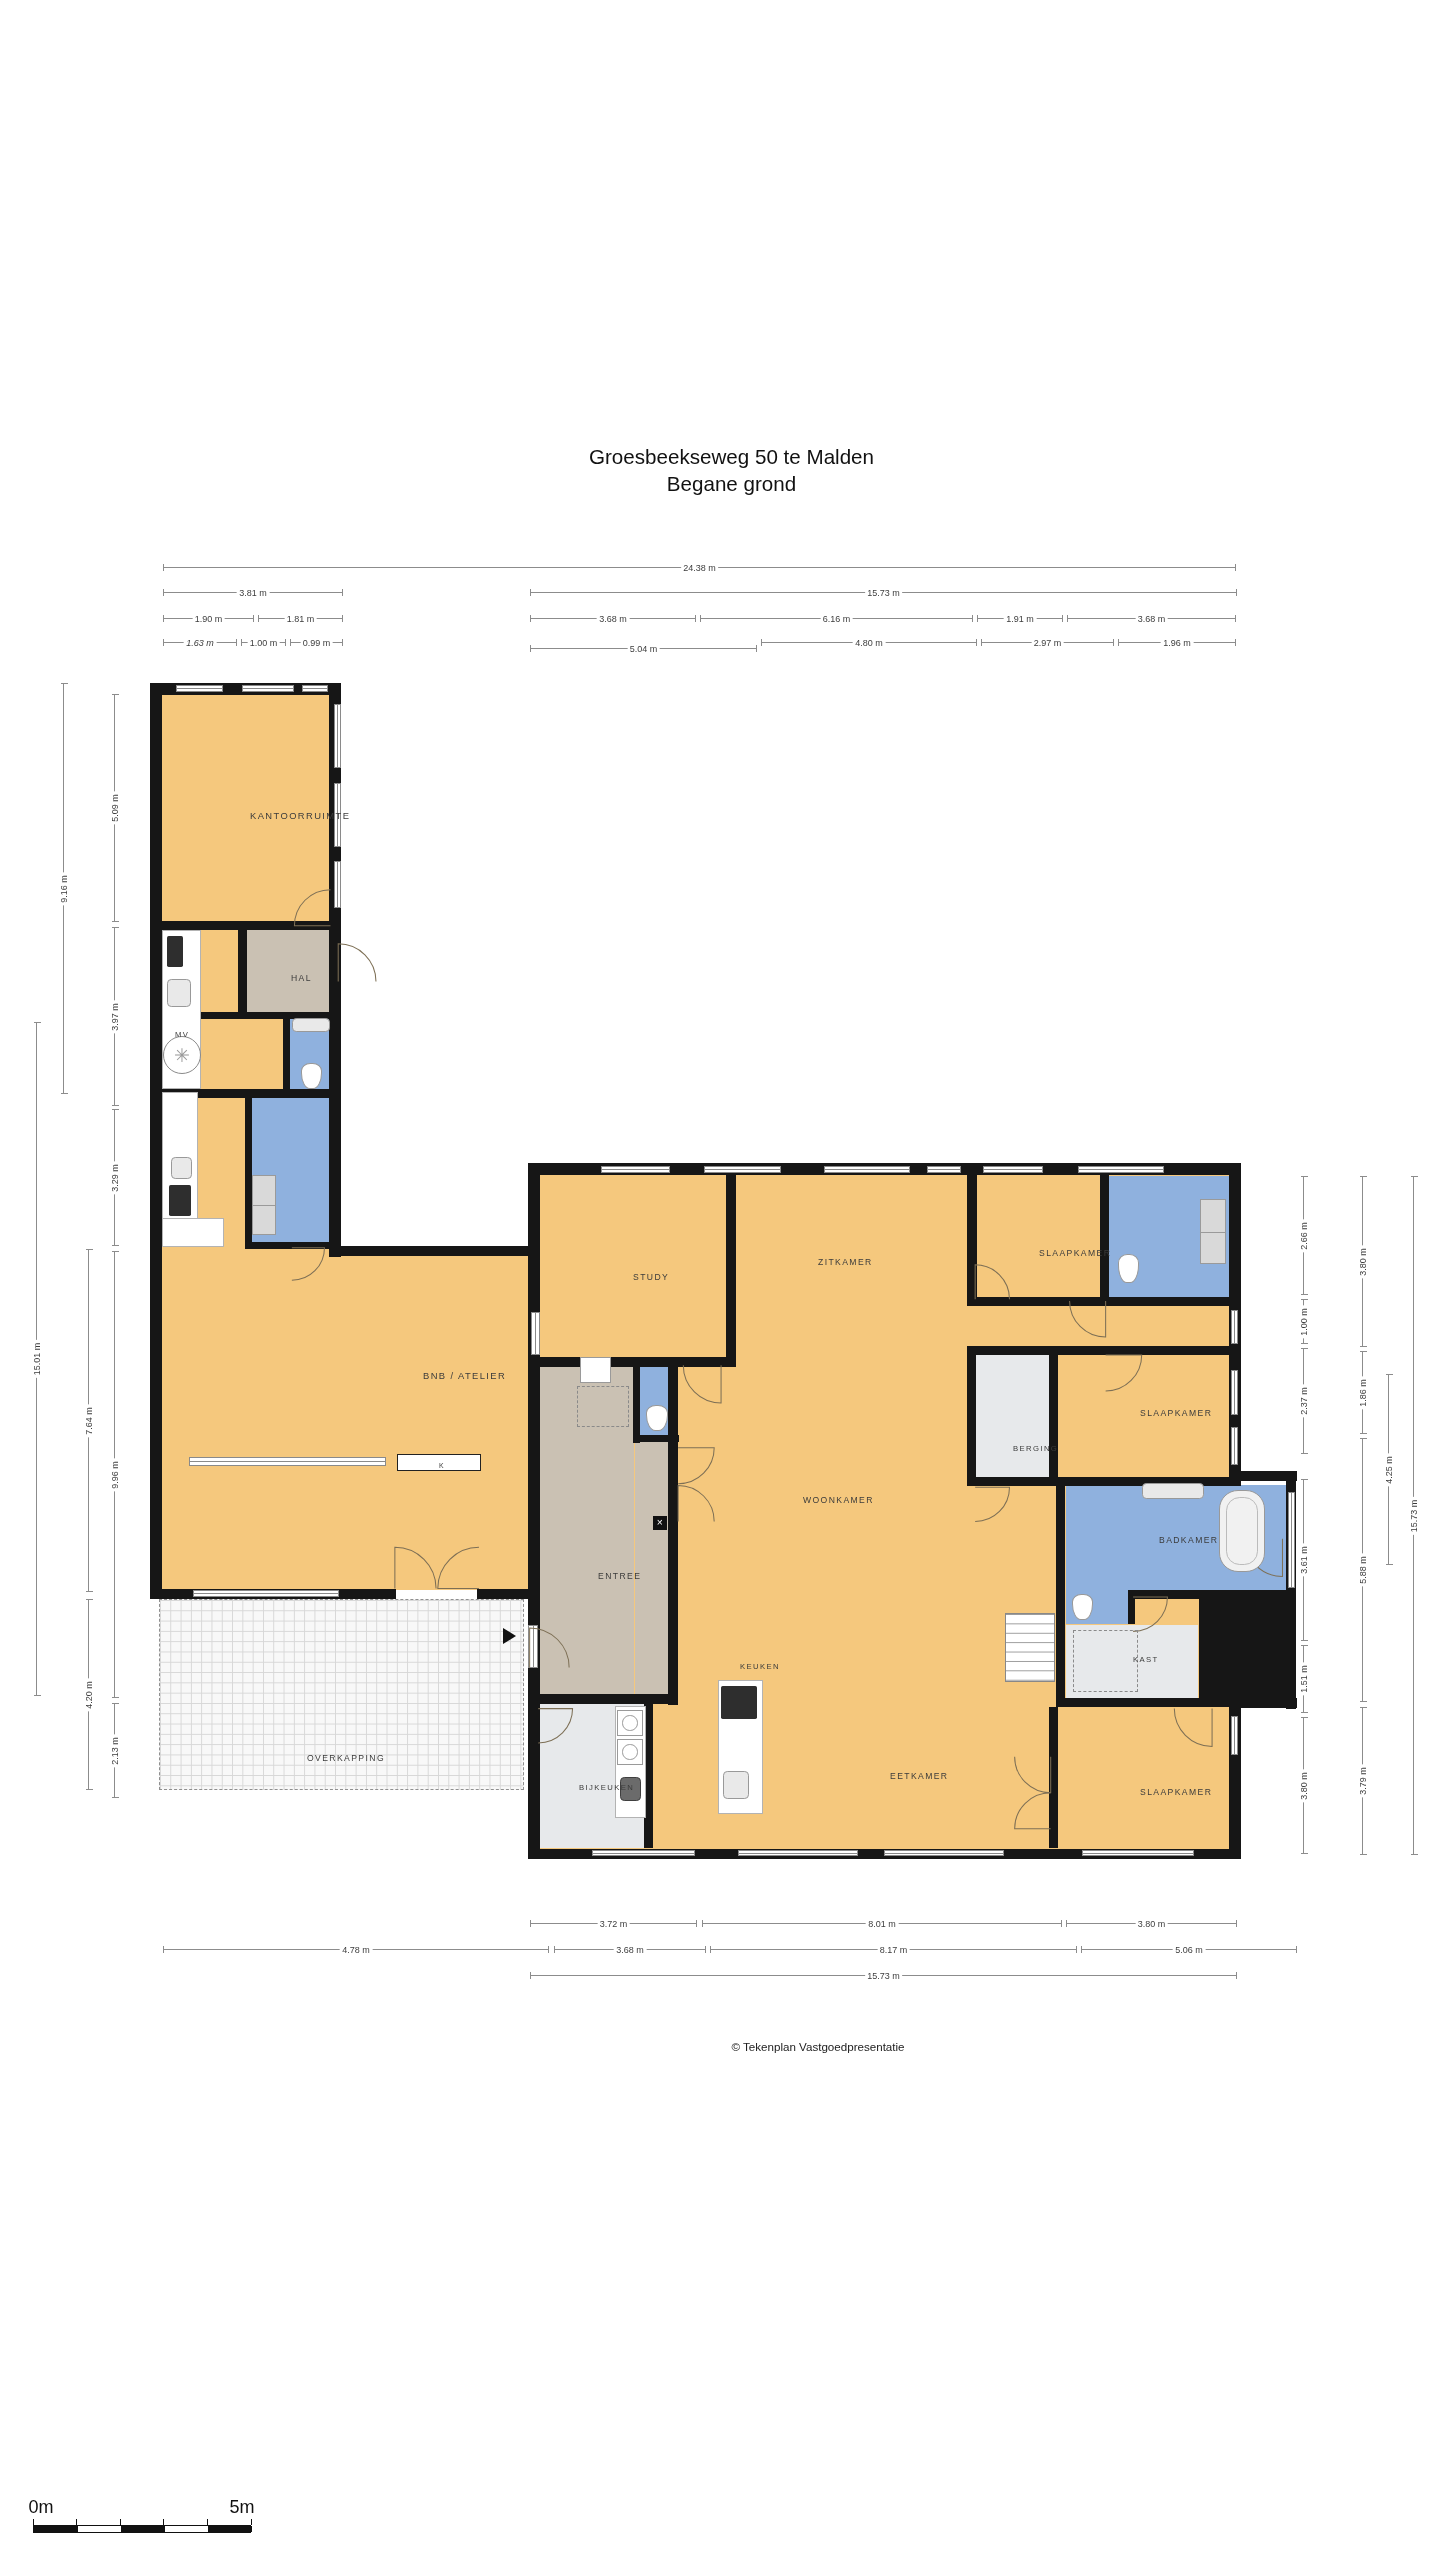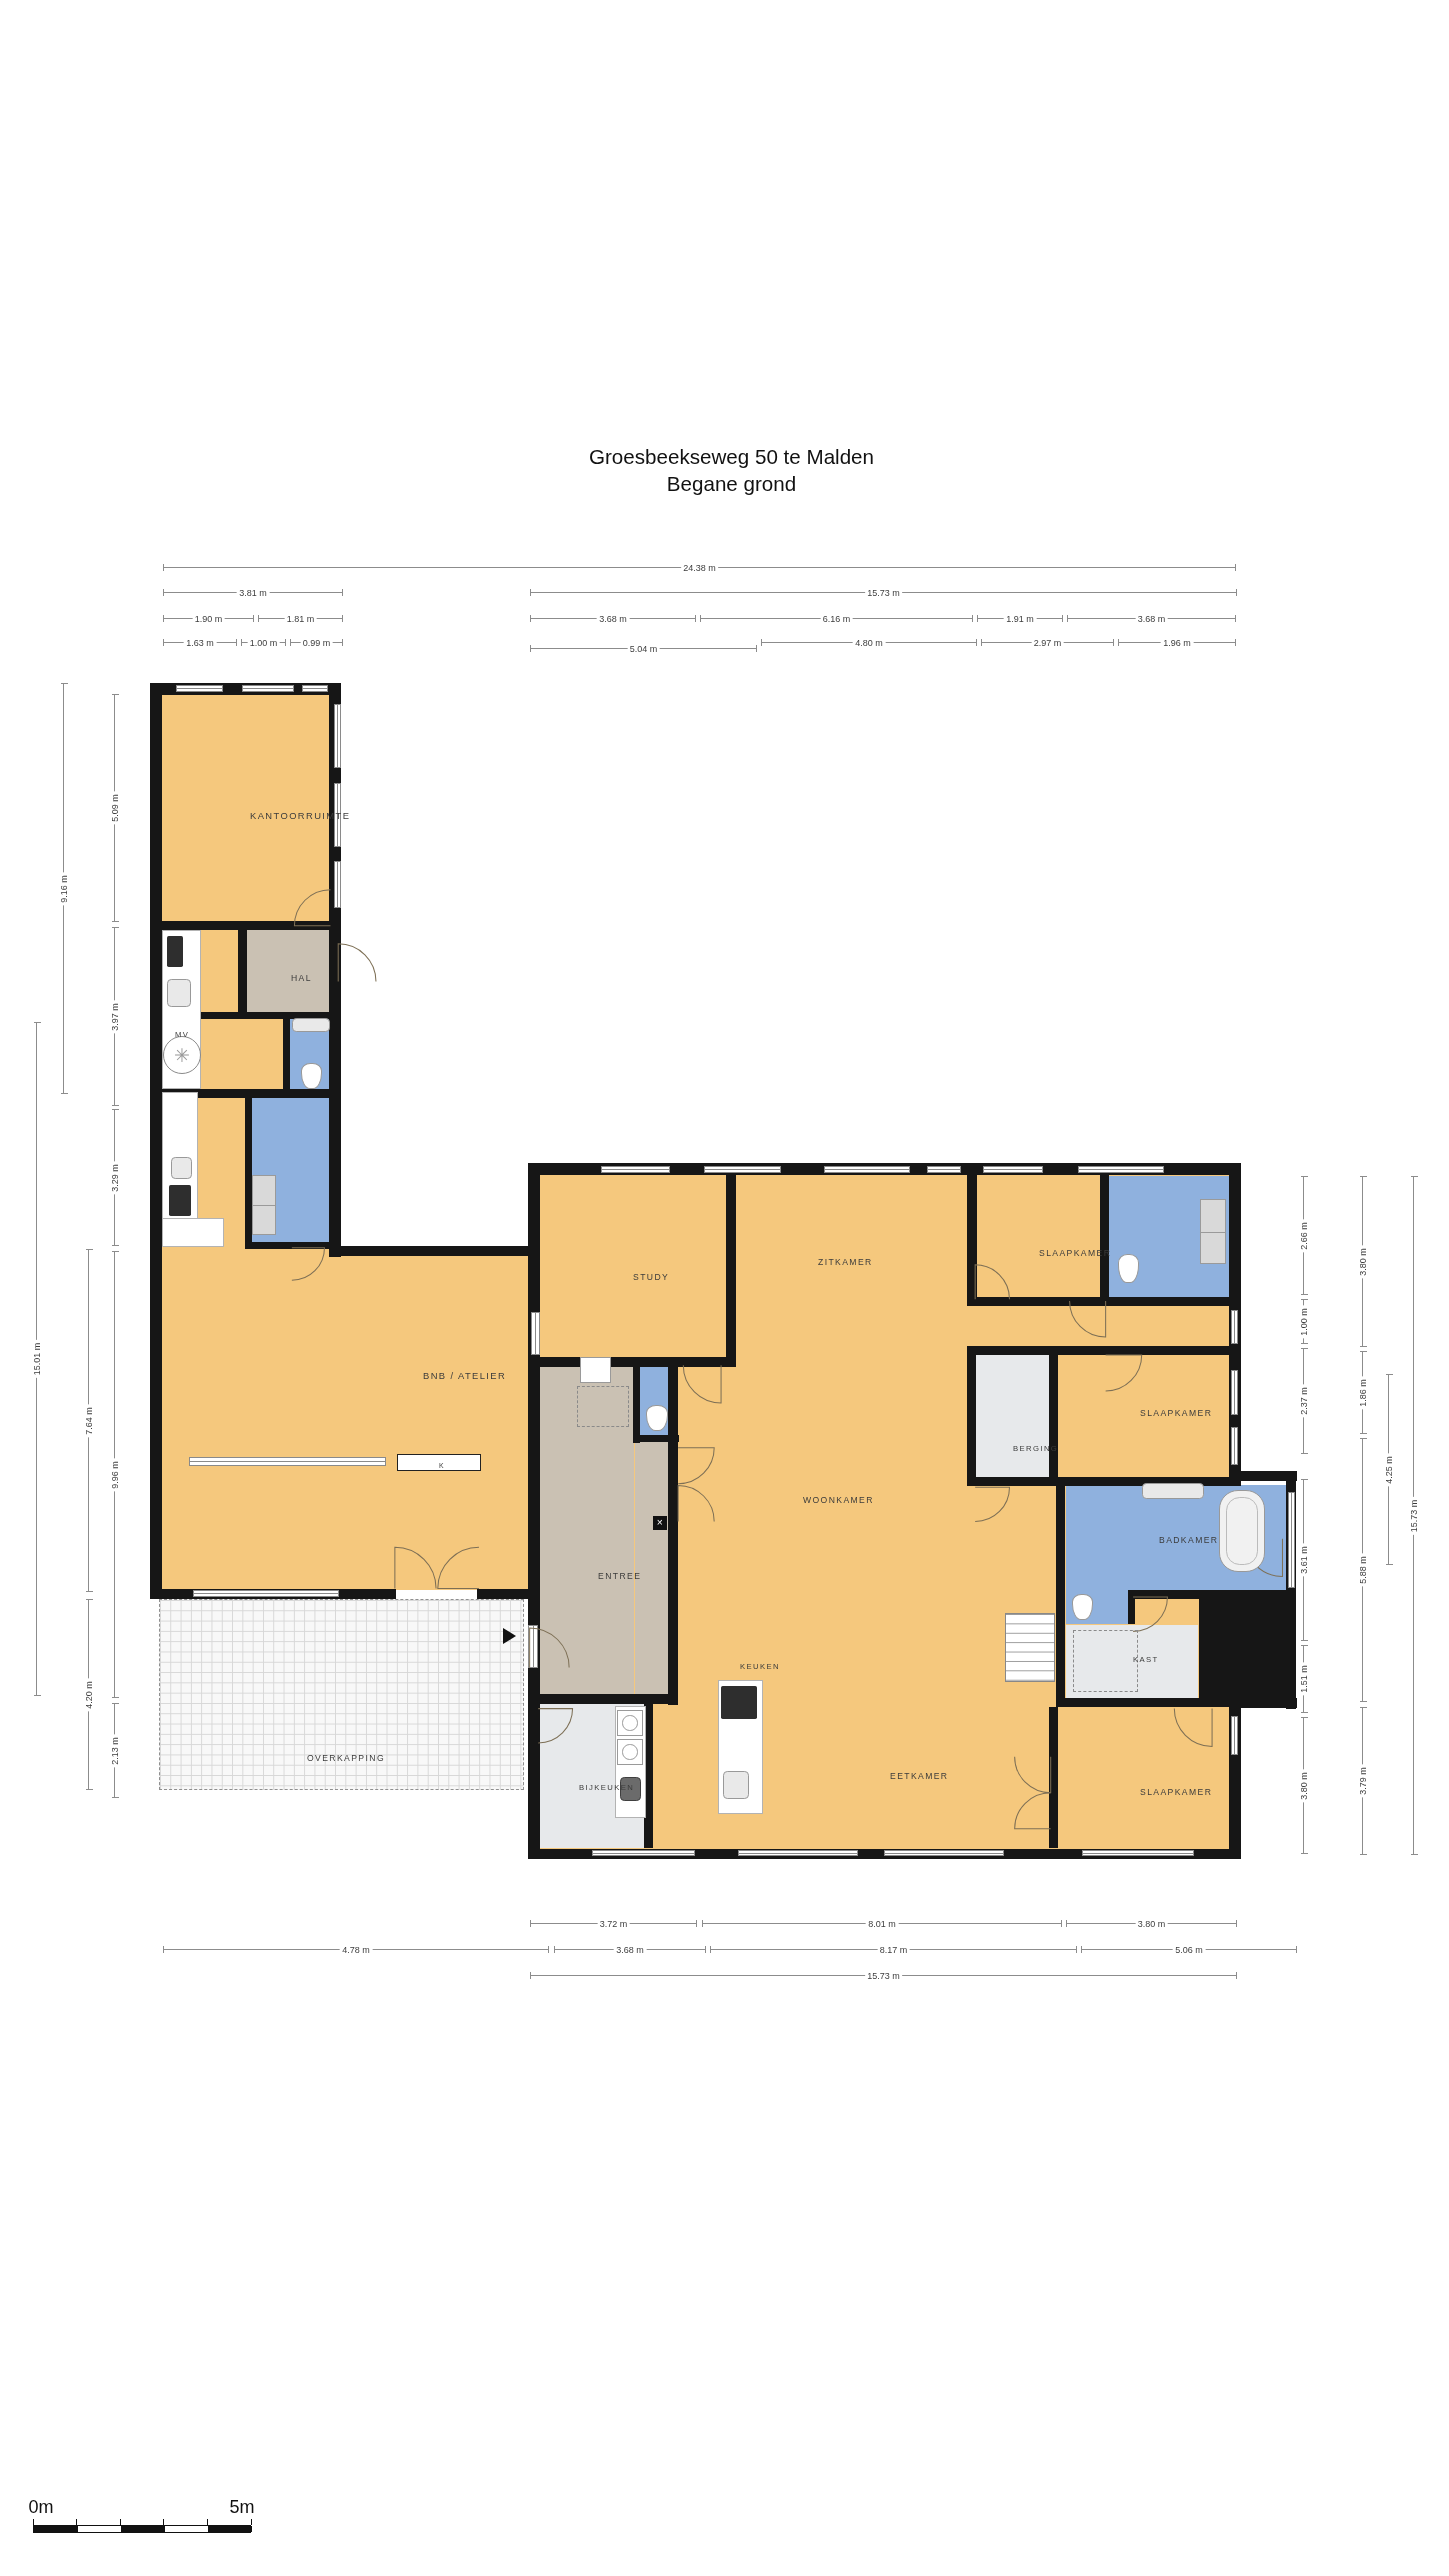--- a/index.html
+++ b/index.html
@@ -245,21 +245,21 @@
       </div>
       <div class="dimh" style="left: 700px; top: 618px; width: 273px; height: 0px;">
         <span class="dlab">6.16 m</span>
       </div>
       <div class="dimh" style="left: 977px; top: 618px; width: 86px; height: 0px;">
         <span class="dlab">1.91 m</span>
       </div>
       <div class="dimh" style="left: 1067px; top: 618px; width: 169px; height: 0px;">
         <span class="dlab">3.68 m</span>
       </div>
-      <div class="dimh" style="left: 163px; top: 642px; width: 74px; height: 0px;">
+      <div class="dimh" style="left: 163px; top: 642px; width: 74px; height: 0px; font-style: italic;">
         <span class="dlab">1.63 m</span>
       </div>
       <div class="dimh" style="left: 241px; top: 642px; width: 45px; height: 0px;">
         <span class="dlab">1.00 m</span>
       </div>
       <div class="dimh" style="left: 290px; top: 642px; width: 53px; height: 0px;">
         <span class="dlab">0.99 m</span>
       </div>
       <div class="dimh" style="left: 530px; top: 628px; width: 227px; height: 0px; margin-top: 20px;">
         <span class="dlab">5.04 m</span>
@@ -355,20 +355,21 @@
         <span class="dlab">3.79 m</span>
       </div>
       <div class="dimv" style="left: 1388px; top: 1374px; width: 0px; height: 191px;">
         <span class="dlab">4.25 m</span>
       </div>
       <div class="dimv" style="left: 1413px; top: 1176px; width: 0px; height: 679px;">
         <span class="dlab">15.73 m</span>
       </div>
     </div>
   <div class="footer">
+    <div>© Tekenplan Vastgoedpresentatie</div>
   </div>
   <div id="scalebar">
       <div class="sb-bar" style="left: 33px; top: 2525px; width: 218px; height: 7.7px;">
         <div class="sb-seg" style="left: 0px; width: 44px; background: rgb(17, 17, 17);"></div>
         <div class="sb-seg" style="left: 44px; width: 44px; background: rgb(255, 255, 255);"></div>
         <div class="sb-seg" style="left: 87px; width: 44px; background: rgb(17, 17, 17);"></div>
         <div class="sb-seg" style="left: 131px; width: 44px; background: rgb(255, 255, 255);"></div>
         <div class="sb-seg" style="left: 174px; width: 44px; background: rgb(17, 17, 17);"></div>
       </div>
       <div class="sb-tick" style="left: 33px; top: 2519px; height: 6px;"></div>

